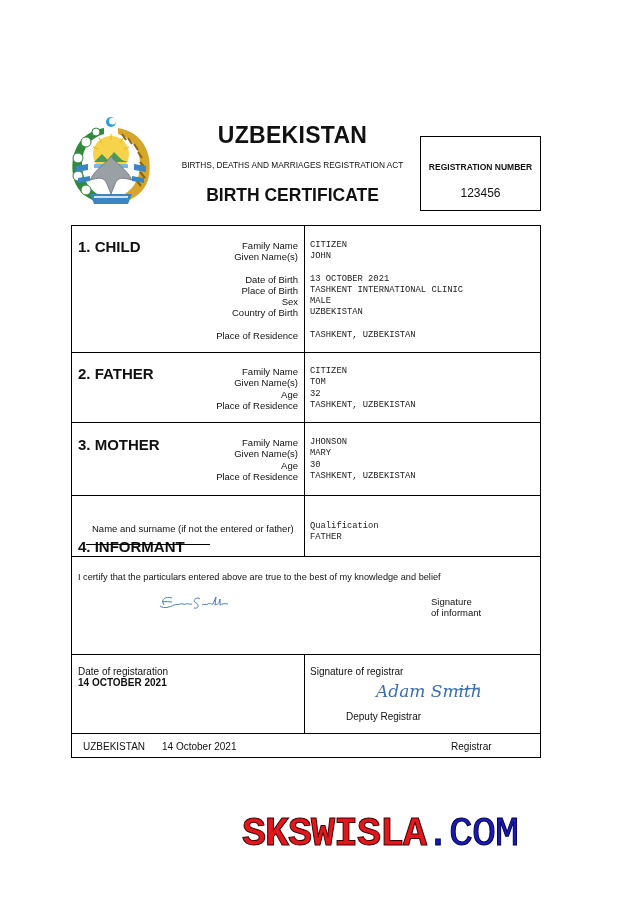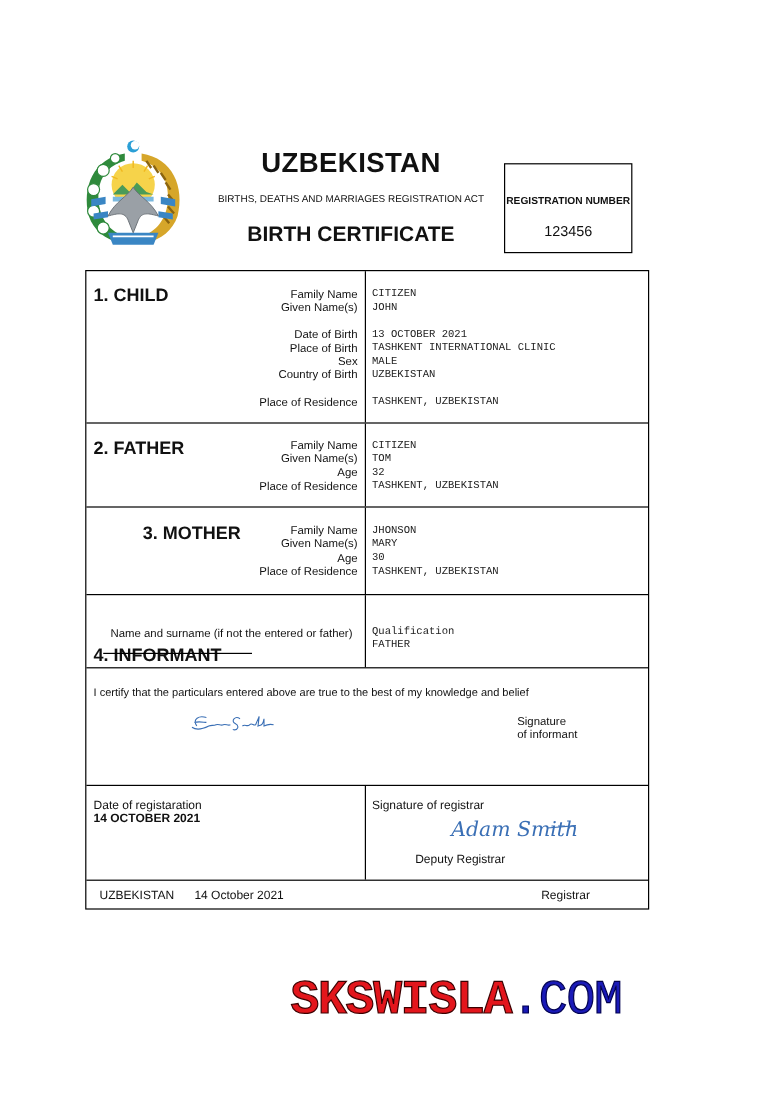--- a/index.html
+++ b/index.html
@@ -8,21 +8,21 @@
 
   .emblem { position: absolute; left: 66px; top: 114px; width: 90px; height: 92px; }
 
   .title-main { position: absolute; left: 160px; top: 122px; width: 265px; text-align: center;
     font-size: 23px; font-weight: bold; letter-spacing: 0.3px; }
   .title-act { position: absolute; left: 160px; top: 160px; width: 265px; text-align: center;
     font-size: 8.3px; }
   .title-cert { position: absolute; left: 160px; top: 185px; width: 265px; text-align: center;
     font-size: 17.5px; font-weight: bold; }
 
-  .reg-box { position: absolute; left: 420px; top: 136px; width: 107px; height: 75px;
+  .reg-box { position: absolute; left: 420px; top: 136px; width: 121px; height: 75px;
     border: 1.3px solid #000; text-align: center; }
   .reg-label { margin-top: 25px; font-size: 8.5px; font-weight: bold; }
   .reg-number { margin-top: 14px; font-size: 12px; }
 
   .cert-table { position: absolute; left: 71px; top: 225px; width: 470px; height: 533px;
     border: 1.3px solid #000; }
   .row { position: absolute; left: 0; width: 100%; border-bottom: 1.3px solid #000; }
   .row.last { border-bottom: none; }
   .vdiv { position: absolute; top: 0; bottom: 0; left: 232px; border-left: 1.3px solid #000; }
 
@@ -128,21 +128,21 @@
     <div class="values" style="top:13px;">
       <div>CITIZEN</div>
       <div>TOM</div>
       <div>32</div>
       <div>TASHKENT, UZBEKISTAN</div>
     </div>
   </div>
 
   <div class="row" style="top:197px; height:73px;">
     <div class="vdiv"></div>
-    <div class="sec-title" style="top:13px;margin-left:41px;">3. MOTHER</div>
+    <div class="sec-title" style="top:13px;">3. MOTHER</div>
     <div class="labels" style="top:14px;">
       <div>Family Name</div>
       <div>Given Name(s)</div>
       <div>Age</div>
       <div>Place of Residence</div>
     </div>
     <div class="values" style="top:14px;">
       <div>JHONSON</div>
       <div>MARY</div>
       <div>30</div>

